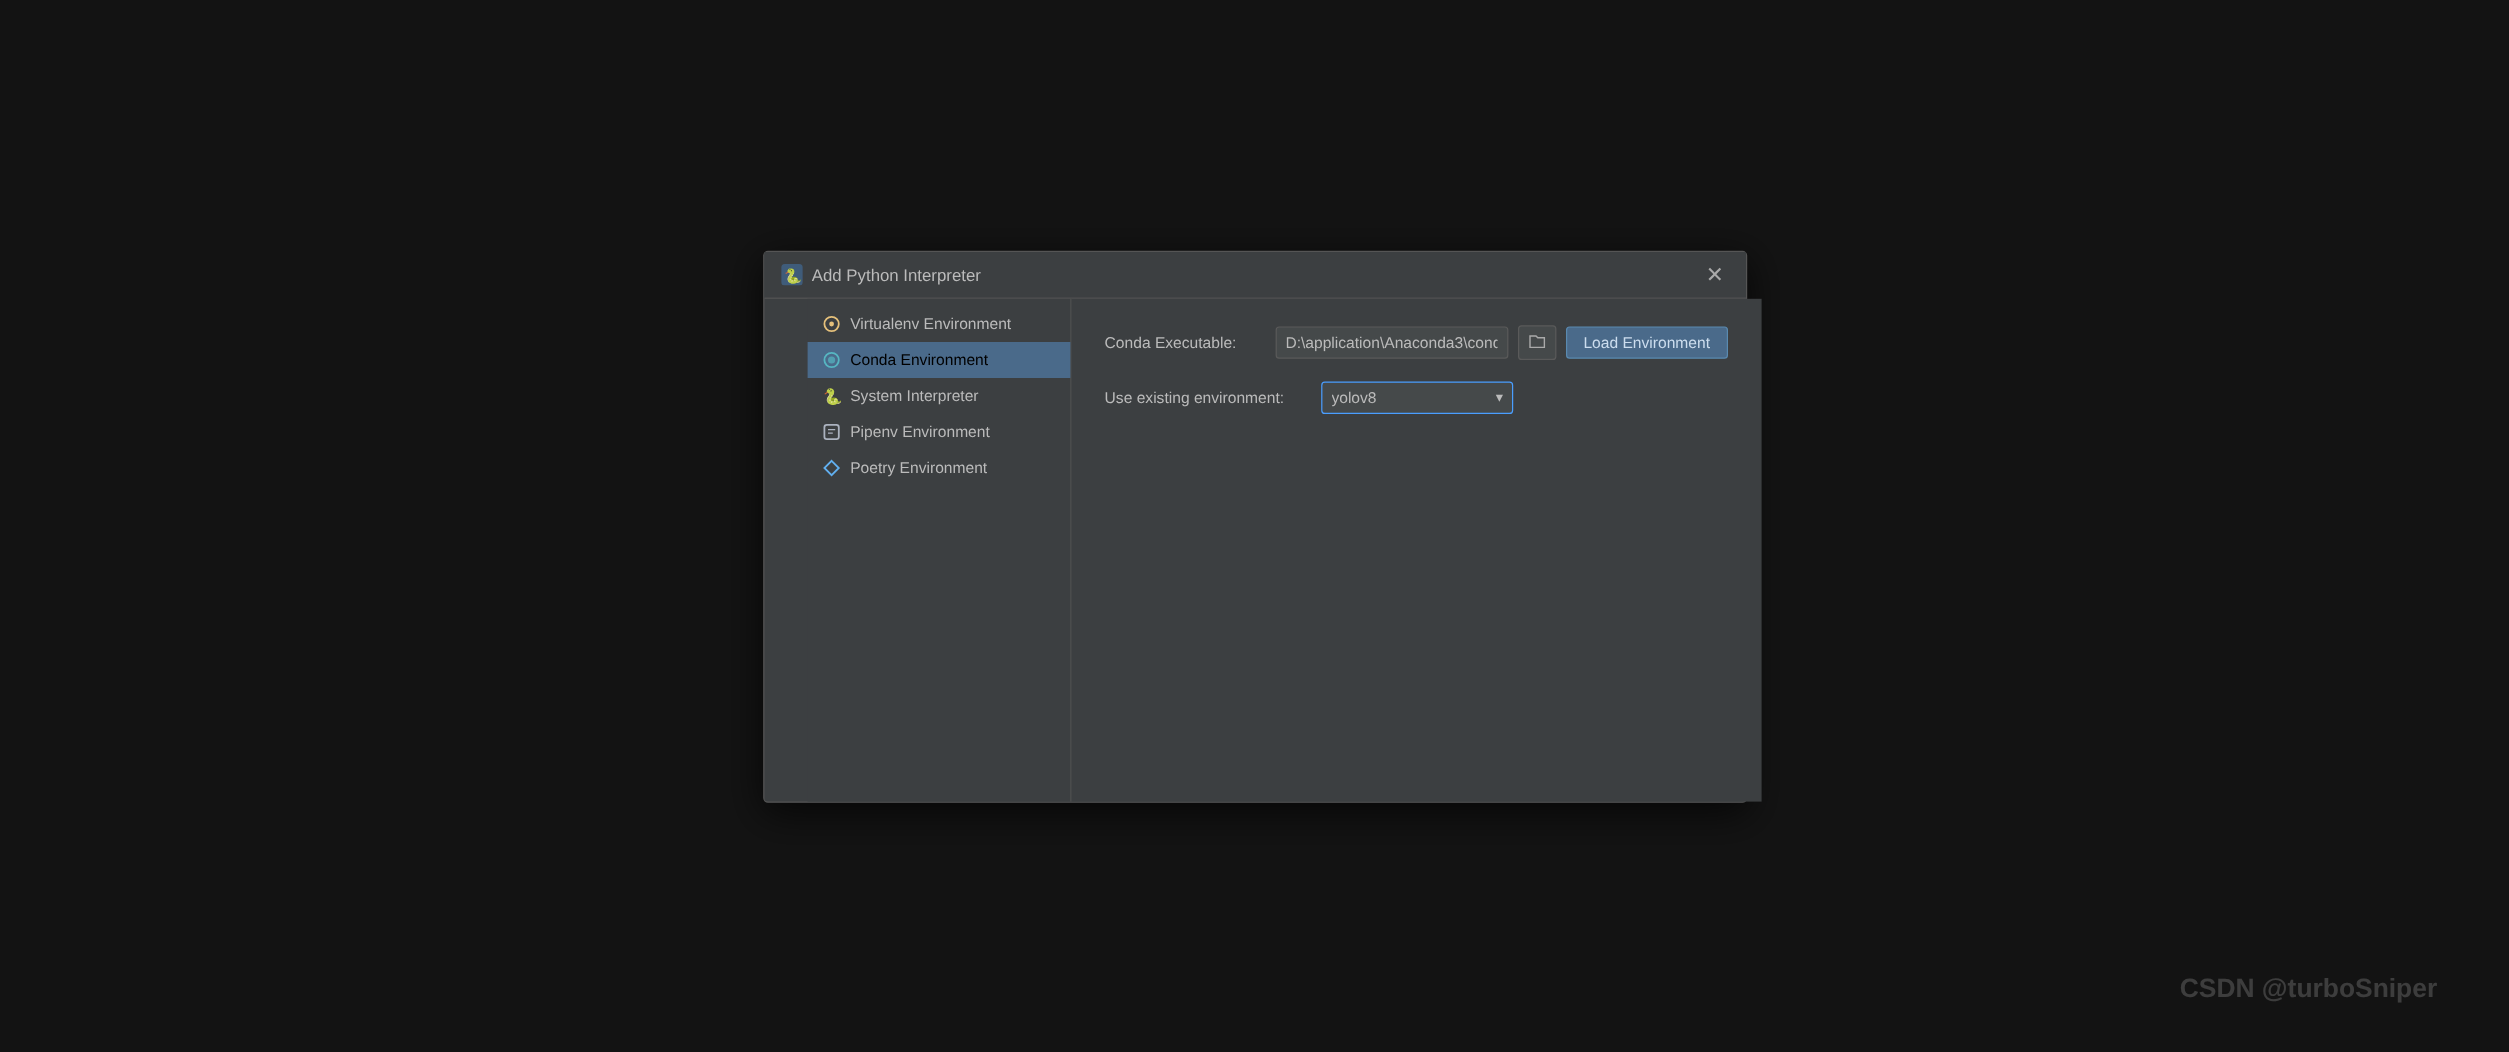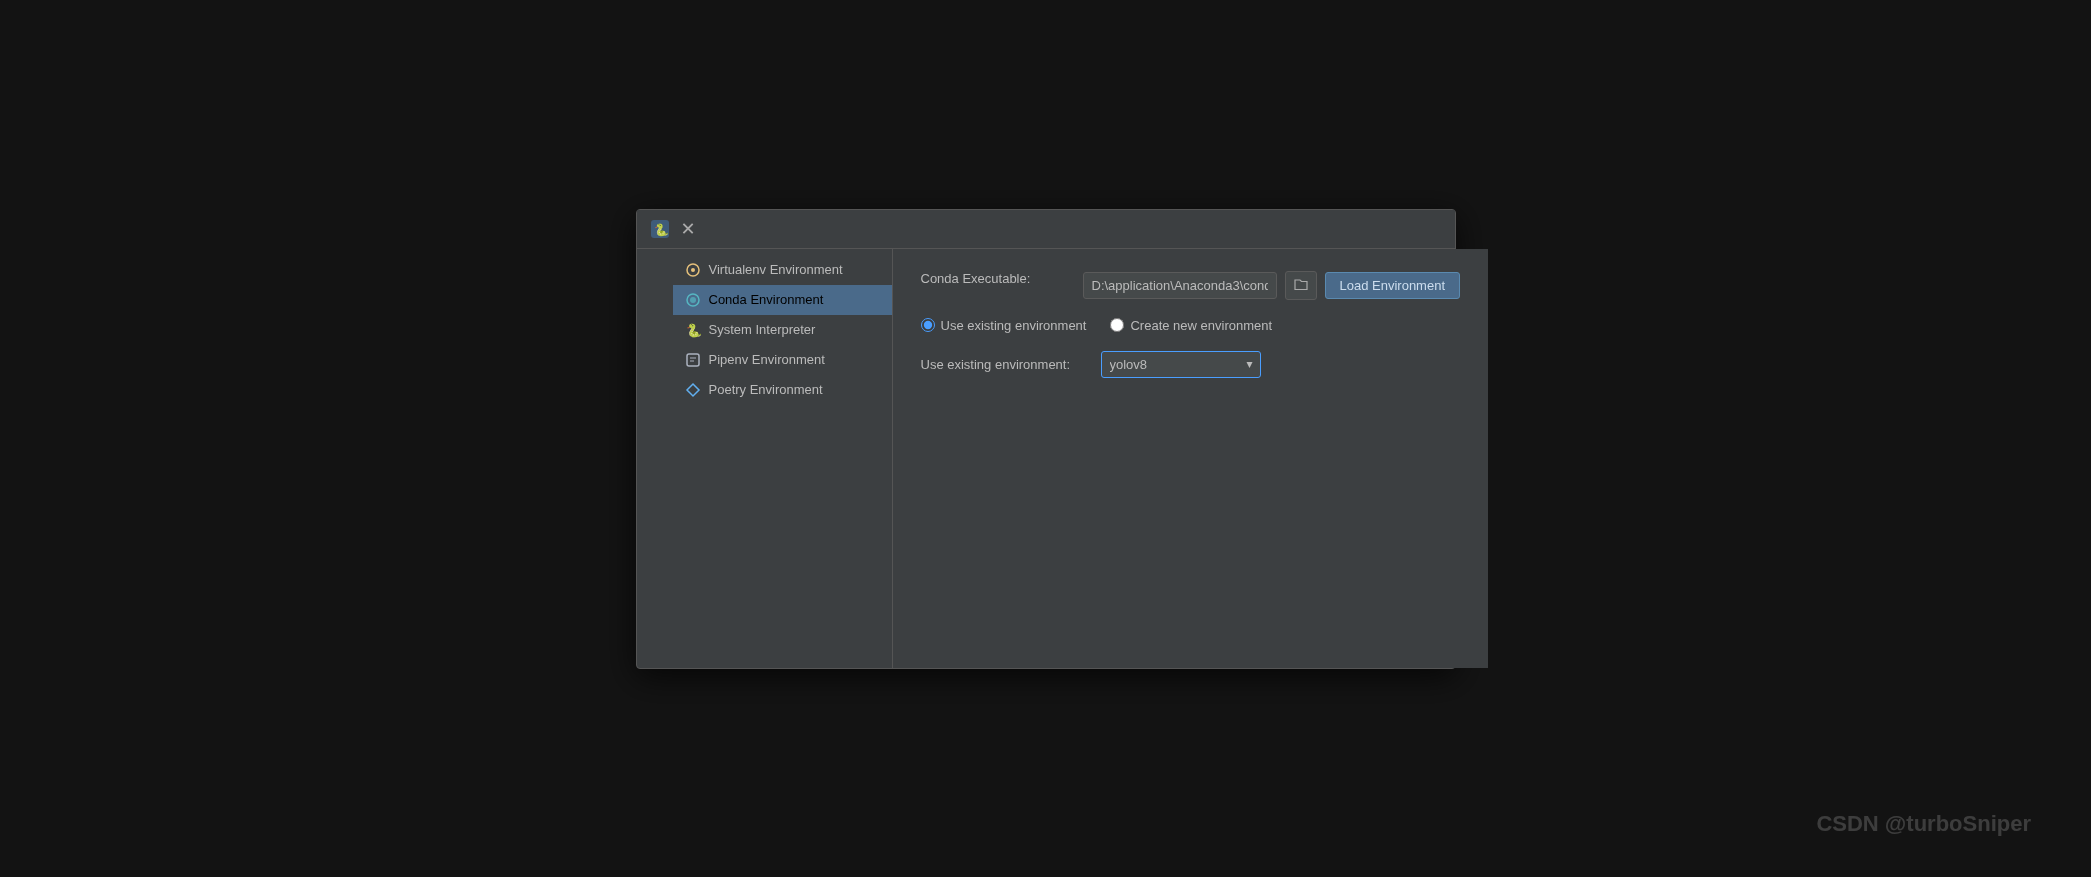--- a/index.html
+++ b/index.html
@@ -112,23 +112,23 @@
 
     
     .main-content {
       flex: 1;
       padding: 22px 28px;
       background: #3c3f41;
     }
 
     .form-row {
       display: flex;
-      align-items: flex-start;
+      align-items: center;
       margin-bottom: 18px;
-      gap: 22px;
+      gap: 2px;
     }
 
     .form-label {
       color: #bbbbbb;
       font-size: 13px;
       white-space: nowrap;
       min-width: 140px;
     }
 
     .form-input-group {
@@ -301,20 +301,21 @@
 <div class="dialog-overlay">
   <div class="dialog">
 
     <div class="dialog-title-bar">
       <div class="dialog-title-icon">
         <svg width="18" height="18" viewBox="0 0 18 18">
           <rect width="18" height="18" rx="3" fill="#4a9eff" opacity="0.3"></rect>
           <text x="3" y="14" font-size="12" fill="#4a9eff">🐍</text>
         </svg>
       </div>
+      <span class="dialog-title-text">Add Python Interpreter</span>
       <button class="dialog-close-btn">✕</button>
     </div>
 
     <div class="dialog-body">
 
       <div class="sidebar">
 
         <div class="sidebar-item">
           <span class="sidebar-icon icon-virtualenv">
             <svg width="16" height="16" viewBox="0 0 16 16">
@@ -374,30 +375,20 @@
             <input type="text" class="text-input" value="D:\application\Anaconda3\condabin\conda.bat" style="">
             <button class="folder-btn">
               <svg width="14" height="14" viewBox="0 0 14 14">
                 <path d="M1 3h5l1.5 1.5H13v8H1z" fill="none" stroke="#aaa" stroke-width="1.2"></path>
               </svg>
             </button>
             <button class="load-btn">Load Environment</button>
           </div>
         </div>
 
-        <div class="radio-row">
-          <label class="radio-option">
-            <input type="radio" name="env-mode" class="radio-input" checked="" style="">
-            <span class="radio-label">Use existing environment</span>
-          </label>
-          <label class="radio-option">
-            <input type="radio" name="env-mode" class="radio-input" style="">
-            <span class="radio-label">Create new environment</span>
-          </label>
-        </div>
 
         <div class="select-row">
           <span class="select-label">Use existing environment:</span>
           <div class="select-wrapper">
             <select class="styled-select">
               <option value="yolov8" selected="">yolov8</option>
               <option value="base">base</option>
               <option value="py39">py39</option>
               <option value="tf2">tf2</option>
             </select>

